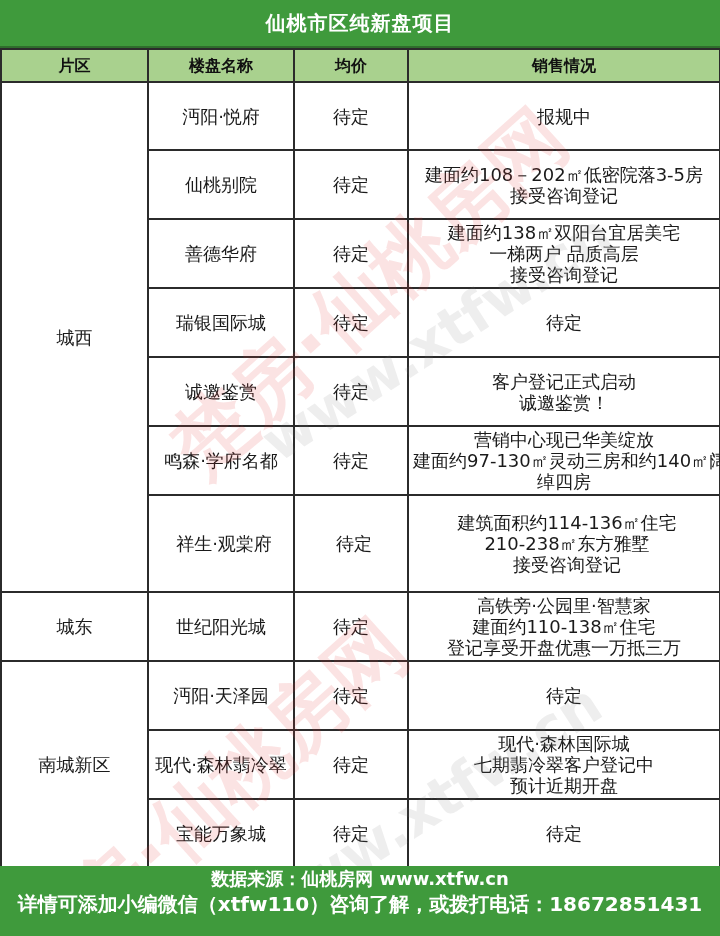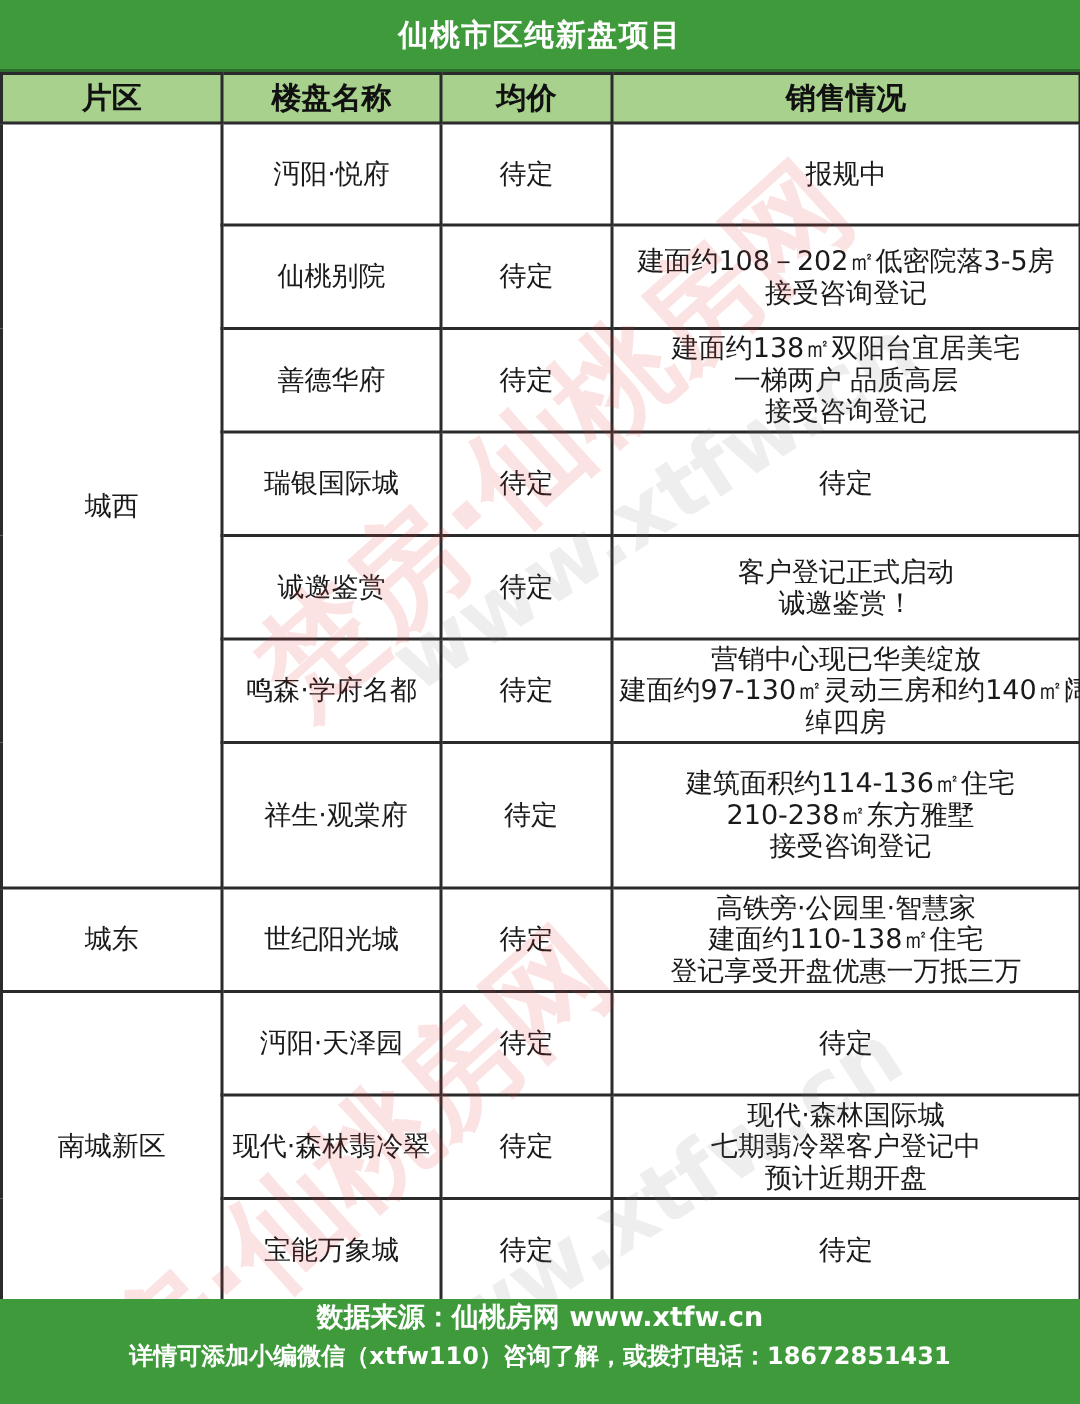--- a/index.html
+++ b/index.html
@@ -17,40 +17,40 @@
 
     table.grid {
       position: absolute; left: 0; top: 48px; width: 719px;
       border-collapse: collapse; table-layout: fixed;
     }
     table.grid th, table.grid td {
       border: 2px solid #2b2b2b; text-align: center; vertical-align: middle;
       font-size: 18px; line-height: 21px; padding: 0 4px; background: transparent;
     }
     table.grid th {
-      background: #a9d18e; font-size: 20px; font-weight: bold; height: 33px; color: #111;
+      background: #a9d18e; font-size: 16px; font-weight: bold; height: 33px; color: #111;
     }
     table.grid tr.r1 td { height: 68px; }
     table.grid tr.r2 td { height: 69px; }
     table.grid tr.r3 td { height: 97px; padding-left: 10px; }
     col.c-area { width: 147px; }
     col.c-name { width: 146px; }
     col.c-price { width: 114px; }
     col.c-status { width: 312px; }
 
     .status-line { display: block; white-space: nowrap; }
     .status-line.wrap { white-space: normal; }
 
     .footer {
       position: absolute; left: 0; top: 866px; width: 720px; height: 70px;
       background: #3f9a3c; color: #ffffff; font-weight: bold;
       display: flex; flex-direction: column; align-items: center; 
     }
     .footer .line1 { font-size: 18px; line-height: 26px; }
-    .footer .line2 { font-size: 16px; line-height: 24px; }
+    .footer .line2 { font-size: 20px; line-height: 24px; }
 
     .watermark {
       position: absolute; pointer-events: none; color: rgba(230, 60, 60, 0.14);
       font-weight: bold; white-space: nowrap; transform-origin: left top;
     }
     .wm-cn { font-size: 78px; }
     .wm-url { font-size: 56px; color: rgba(120, 120, 120, 0.13); font-family: "DejaVu Sans", sans-serif; }
   </style>
 </head>
 <body>

